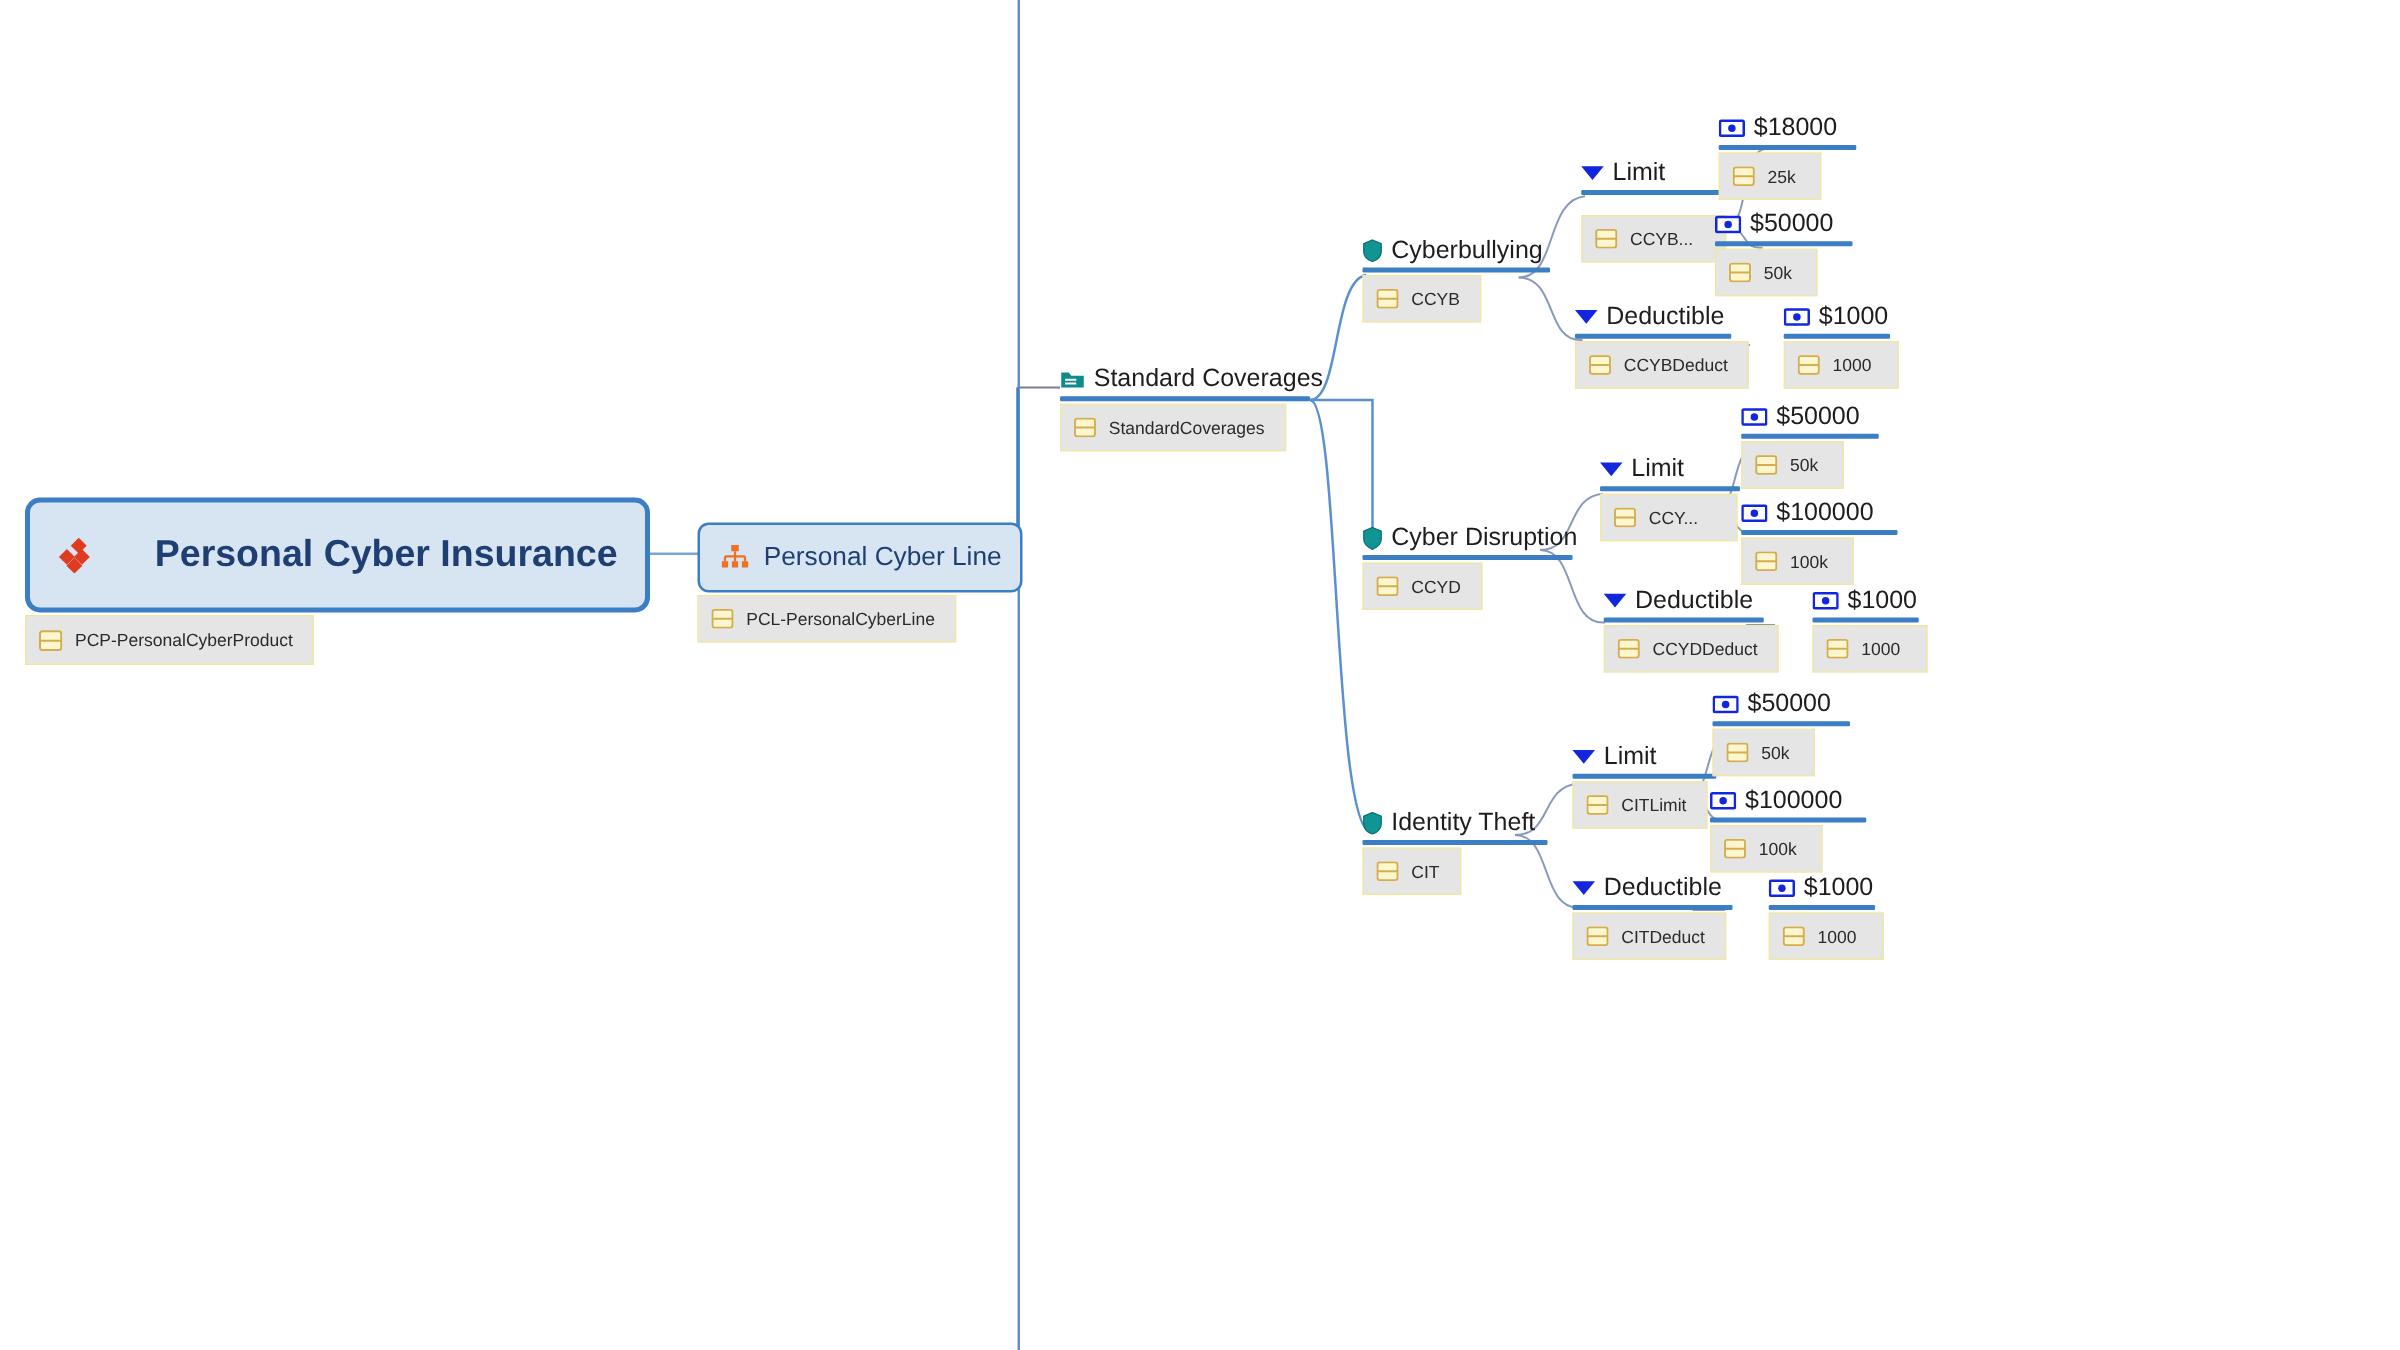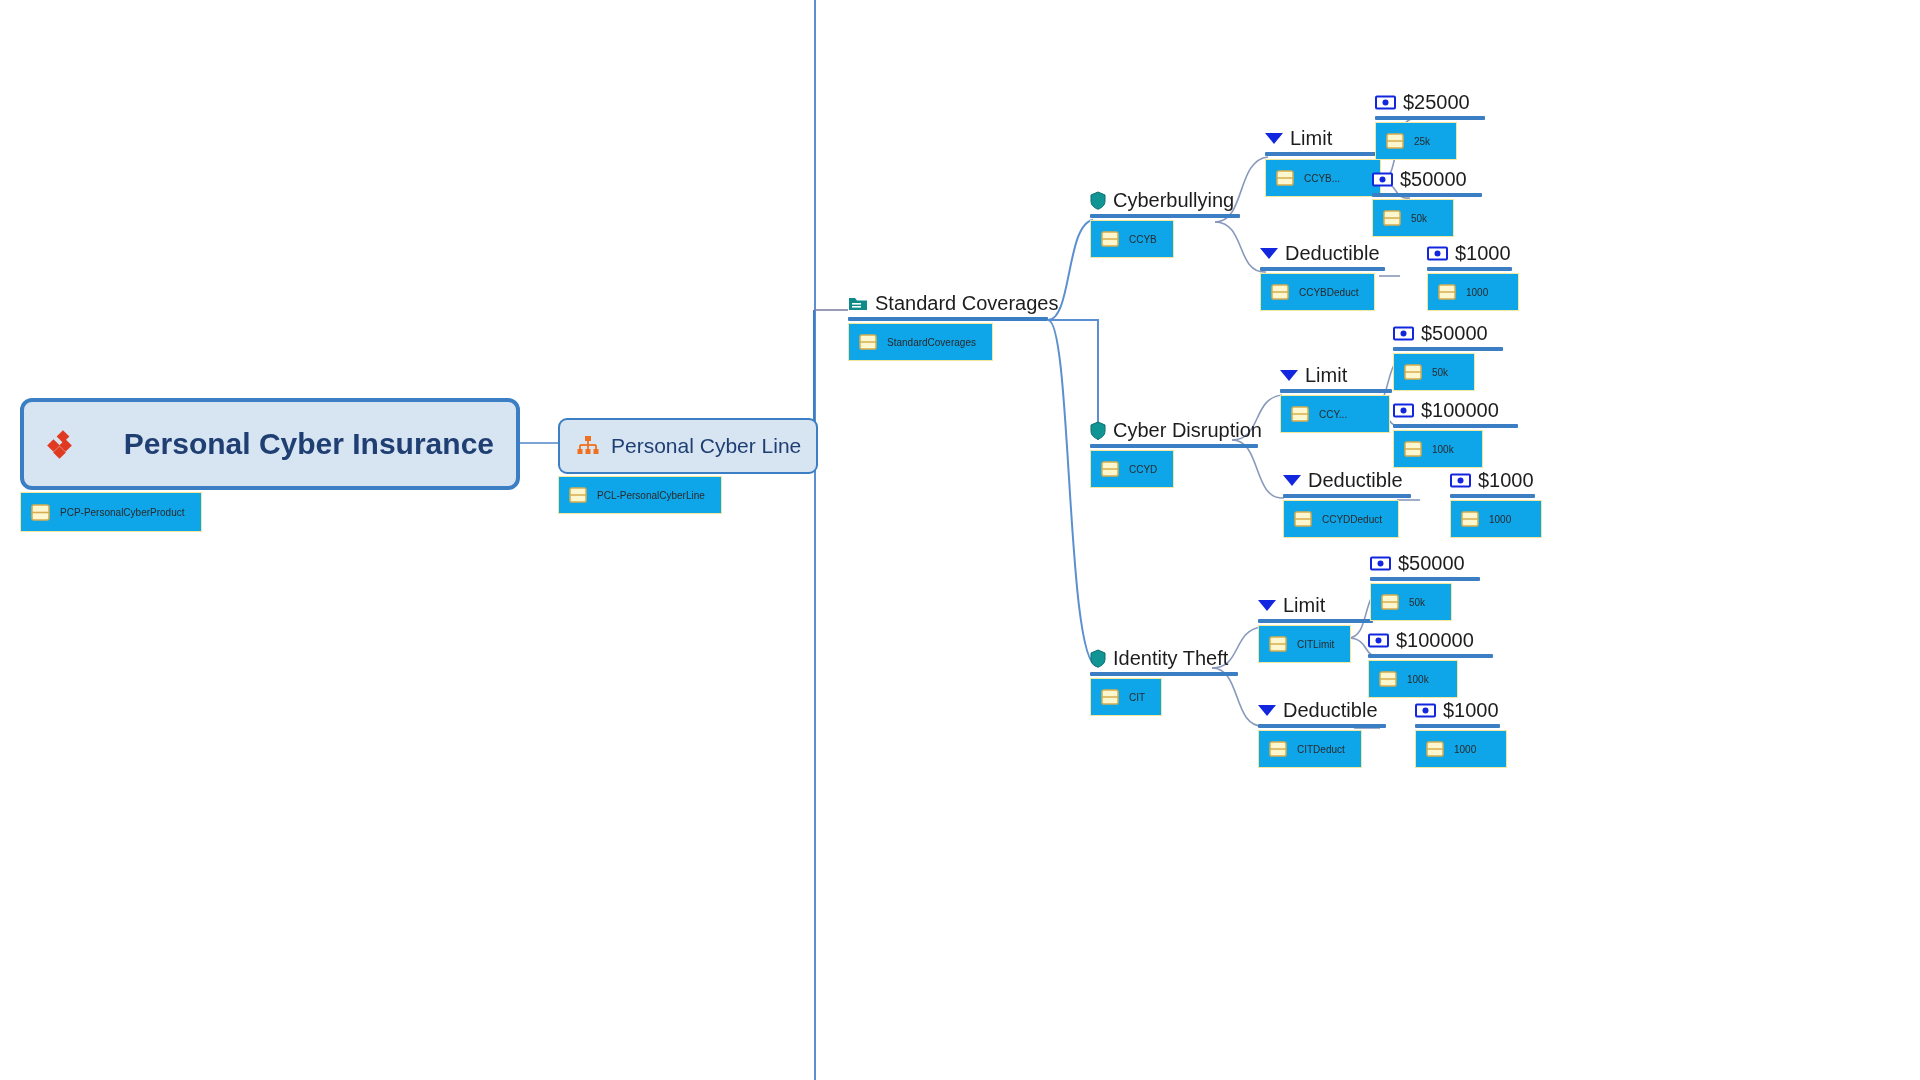--- a/index.html
+++ b/index.html
@@ -39,26 +39,26 @@
   .underline {
     height: 4px;
     background: #3c7ec4;
     border-radius: 1px;
   }
 
   
   .chip {
     display: inline-flex; align-items: center;
     gap: 10px;
-    background: #0ea5e9;
+    background: #e5e5e5;
     border: 1px solid #f2e79a;
     box-sizing: border-box;
     height: 38px;
     padding: 0 16px 0 10px;
-    font-size: 10px;
+    font-size: 14px;
     color: #2a2a2a;
     white-space: nowrap;
   }
   .chip .lbl { font-family: "Liberation Sans", sans-serif; }
 
   
   .rootbox {
     box-sizing: border-box;
     background: #d7e4f2;
     border: 4px solid #3c7ec4;
@@ -256,42 +256,42 @@
       </div>
     </div>
   </div>
 
   <div class="node" style="left:1265px; top:128px;">
     <div class="title-row">
       <span class="ico tri-down"></span>
       <span class="title-text">Limit</span>
     </div>
     <div class="underline" style="width:115px; margin-top:4px;"></div>
-    <div style="margin-top:3px;">
+    <div style="margin-top:16px;">
       <div class="chip" style="width:116px;">
         <span class="ico">
           <svg width="18" height="16" viewBox="0 0 19 17">
               <rect x="1" y="1" width="17" height="15" rx="2" fill="#fdf7cf" stroke="#d6ad4e" stroke-width="1.6"></rect>
               <line x1="1" y1="8.5" x2="18" y2="8.5" stroke="#d6ad4e" stroke-width="1.6"></line>
             </svg>
         </span>
         <span class="lbl">CCYB...</span>
       </div>
     </div>
   </div>
 
   <div class="node" style="left:1375px; top:92px;">
     <div class="title-row">
       <span class="ico">
         <svg width="21" height="15" viewBox="0 0 21 15">
             <rect x="1" y="1.5" width="19" height="12" rx="1" fill="#ffffff" stroke="#1226e0" stroke-width="2"></rect>
             <circle cx="10.5" cy="7.5" r="3" fill="#1226e0"></circle>
           </svg>
       </span>
-      <span class="title-text">$25000</span>
+      <span class="title-text">$18000</span>
     </div>
     <div class="underline" style="width:110px; margin-top:4px;"></div>
     <div style="margin-top:2px;">
       <div class="chip" style="width:82px;">
         <span class="ico">
           <svg width="18" height="16" viewBox="0 0 19 17">
               <rect x="1" y="1" width="17" height="15" rx="2" fill="#fdf7cf" stroke="#d6ad4e" stroke-width="1.6"></rect>
               <line x1="1" y1="8.5" x2="18" y2="8.5" stroke="#d6ad4e" stroke-width="1.6"></line>
             </svg>
         </span>

